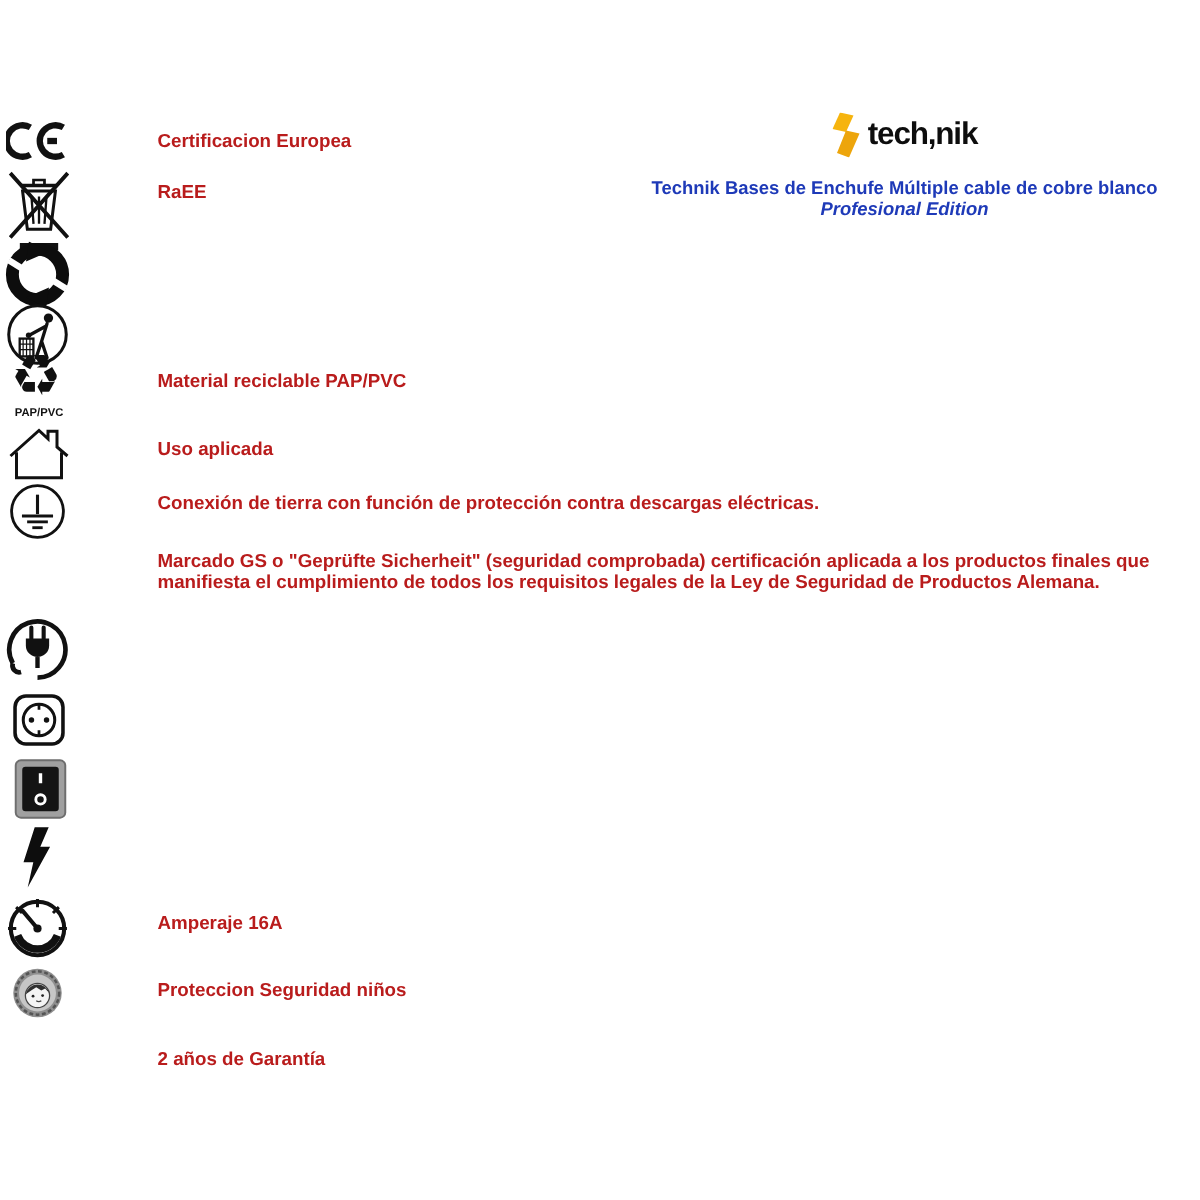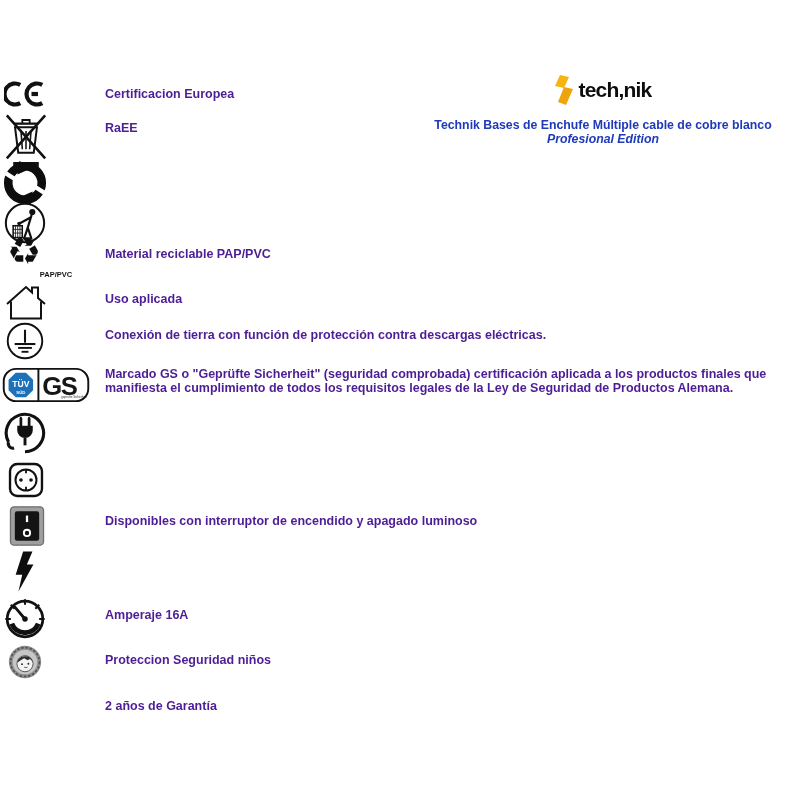--- a/index.html
+++ b/index.html
@@ -1,27 +1,27 @@
 <!DOCTYPE html>
 <html><head>
 <meta charset="utf-8">
 <style>
   html,body{margin:0;padding:0;background:#fff;}
   .page{position:relative;width:800px;height:800px;background:#ffffff;
         font-family:"Liberation Sans",sans-serif;overflow:hidden;}
   .icon{position:absolute;left:4px;}
   .row-text{position:absolute;left:105px;font-weight:bold;font-size:12.5px;
-            line-height:13.5px;color:#4c1d95;white-space:pre-wrap;}
+            line-height:13.5px;color:#b91c1c;white-space:pre-wrap;}
   .header{position:absolute;left:403px;top:74px;width:400px;text-align:center;}
   .brand{display:flex;align-items:center;justify-content:center;gap:5px;height:32px;}
   .brand-text{font-size:21px;font-weight:700;letter-spacing:-0.8px;color:#0d0d0d;}
   .title{margin-top:12px;font-size:12.3px;font-weight:bold;color:#1e3ab8;line-height:14px;}
   .subtitle{font-size:12.3px;font-weight:bold;font-style:italic;color:#1e3ab8;line-height:14px;}
   .pap-label{position:absolute;left:3px;top:270px;width:46px;text-align:center;
-             font-size:7.5px;font-weight:bold;color:#111;margin-left:30px;}
+             font-size:7.5px;font-weight:bold;color:#111;}
   .recycle-glyph{position:absolute;left:7px;top:232px;font-size:38px;line-height:38px;color:#101010;}
 </style>
 </head>
 <body>
 
 <div class="page">
 
   <div class="header">
     <div class="brand">
       <svg width="19" height="30" viewBox="0 0 19 30">
@@ -92,31 +92,20 @@
     <svg width="38" height="38" viewBox="0 0 44 44">
       <circle cx="22" cy="22" r="20" fill="none" stroke="#111" stroke-width="2.2"></circle>
       <path d="M22,9 V24" stroke="#111" stroke-width="2.4"></path>
       <path d="M10,25.5 H34" stroke="#111" stroke-width="2.4"></path>
       <path d="M14,30 H30" stroke="#111" stroke-width="2.2"></path>
       <path d="M18,34.5 H26" stroke="#111" stroke-width="2.2"></path>
     </svg>
   </div>
   <div class="row-text" style="top:329px">Conexión de tierra con función de protección contra descargas eléctricas.</div>
 
-  <div class="icon" style="top:366px;left:2px">
-    <svg width="88" height="38" viewBox="0 0 92 40">
-      <rect x="1.5" y="3" width="89" height="34" rx="13" fill="#fff" stroke="#111" stroke-width="2"></rect>
-      <path d="M38,3 V37" stroke="#111" stroke-width="2"></path>
-      <polygon points="32.4,14.6 24.9,7.1 14.1,7.1 6.6,14.6 6.6,25.4 14.1,32.9 24.9,32.9 32.4,25.4" fill="#1D71B8"></polygon>
-      <text x="19.5" y="22" text-anchor="middle" font-family="Liberation Sans, sans-serif" font-size="9" font-weight="bold" fill="#fff">TÜV</text>
-      <text x="19.5" y="29" text-anchor="middle" font-family="Liberation Sans, sans-serif" font-size="4.5" font-weight="bold" fill="#fff">SÜD</text>
-      <text x="42" y="30" font-family="Liberation Sans, sans-serif" font-size="27" font-weight="bold" letter-spacing="-1.5" fill="#161616">GS</text>
-      <text x="62" y="34" font-family="Liberation Sans, sans-serif" font-size="3.2" fill="#333">geprüfte Sicherheit</text>
-    </svg>
-  </div>
   <div class="row-text" style="top:368px;width:688px">Marcado GS o "Geprüfte Sicherheit" (seguridad comprobada) certificación aplicada a los productos finales que manifiesta el cumplimiento de todos los requisitos legales de la Ley de Seguridad de Productos Alemana.</div>
 
   <div class="icon" style="top:410px;left:4px">
     <svg width="42" height="46" viewBox="0 0 46 46">
       <path d="M23,43.5 A20.5,20.5 0 1 0 5,33" fill="none" stroke="#111" stroke-width="3.4"></path>
       <path d="M5,33 A5,5 0 0 0 11,39.5" fill="none" stroke="#111" stroke-width="3.4"></path>
       <path d="M18.5,7 V15 M27.5,7 V15" stroke="#111" stroke-width="3" stroke-linecap="round"></path>
       <path d="M14.5,15 H31.5 V20 A8.5,8.5 0 0 1 23,28.5 A8.5,8.5 0 0 1 14.5,20 Z" fill="#111"></path>
       <path d="M23,28.5 V36.5" stroke="#111" stroke-width="3.2"></path>
     </svg>
@@ -133,21 +122,20 @@
   </div>
 
   <div class="icon" style="top:505px;left:7px">
     <svg width="40" height="42" viewBox="0 0 46 48">
       <rect x="4" y="2" width="38" height="44" rx="4" fill="#a0a0a0" stroke="#6e6e6e" stroke-width="1.5"></rect>
       <rect x="9" y="7" width="28" height="34" rx="2.5" fill="#141414"></rect>
       <path d="M23,12 V19.5" stroke="#fff" stroke-width="2.6"></path>
       <circle cx="23" cy="32" r="3.6" fill="none" stroke="#fff" stroke-width="2.2"></circle>
     </svg>
   </div>
-  <div class="row-text" style="top:515px">Disponibles con interruptor de encendido y apagado luminoso</div>
 
   <div class="icon" style="top:551px;left:11px">
     <svg width="28" height="42" viewBox="0 0 30 44">
       <path d="M13 0 L23 0 L17 14 L24 14 L8 43 L12 25 L5 25 Z" fill="#0d0d0d"></path>
     </svg>
   </div>
 
   <div class="icon" style="top:598px;left:4px">
     <svg width="42" height="42" viewBox="0 0 46 46">
       <circle cx="23" cy="23" r="19.5" fill="none" stroke="#111" stroke-width="3"></circle>

